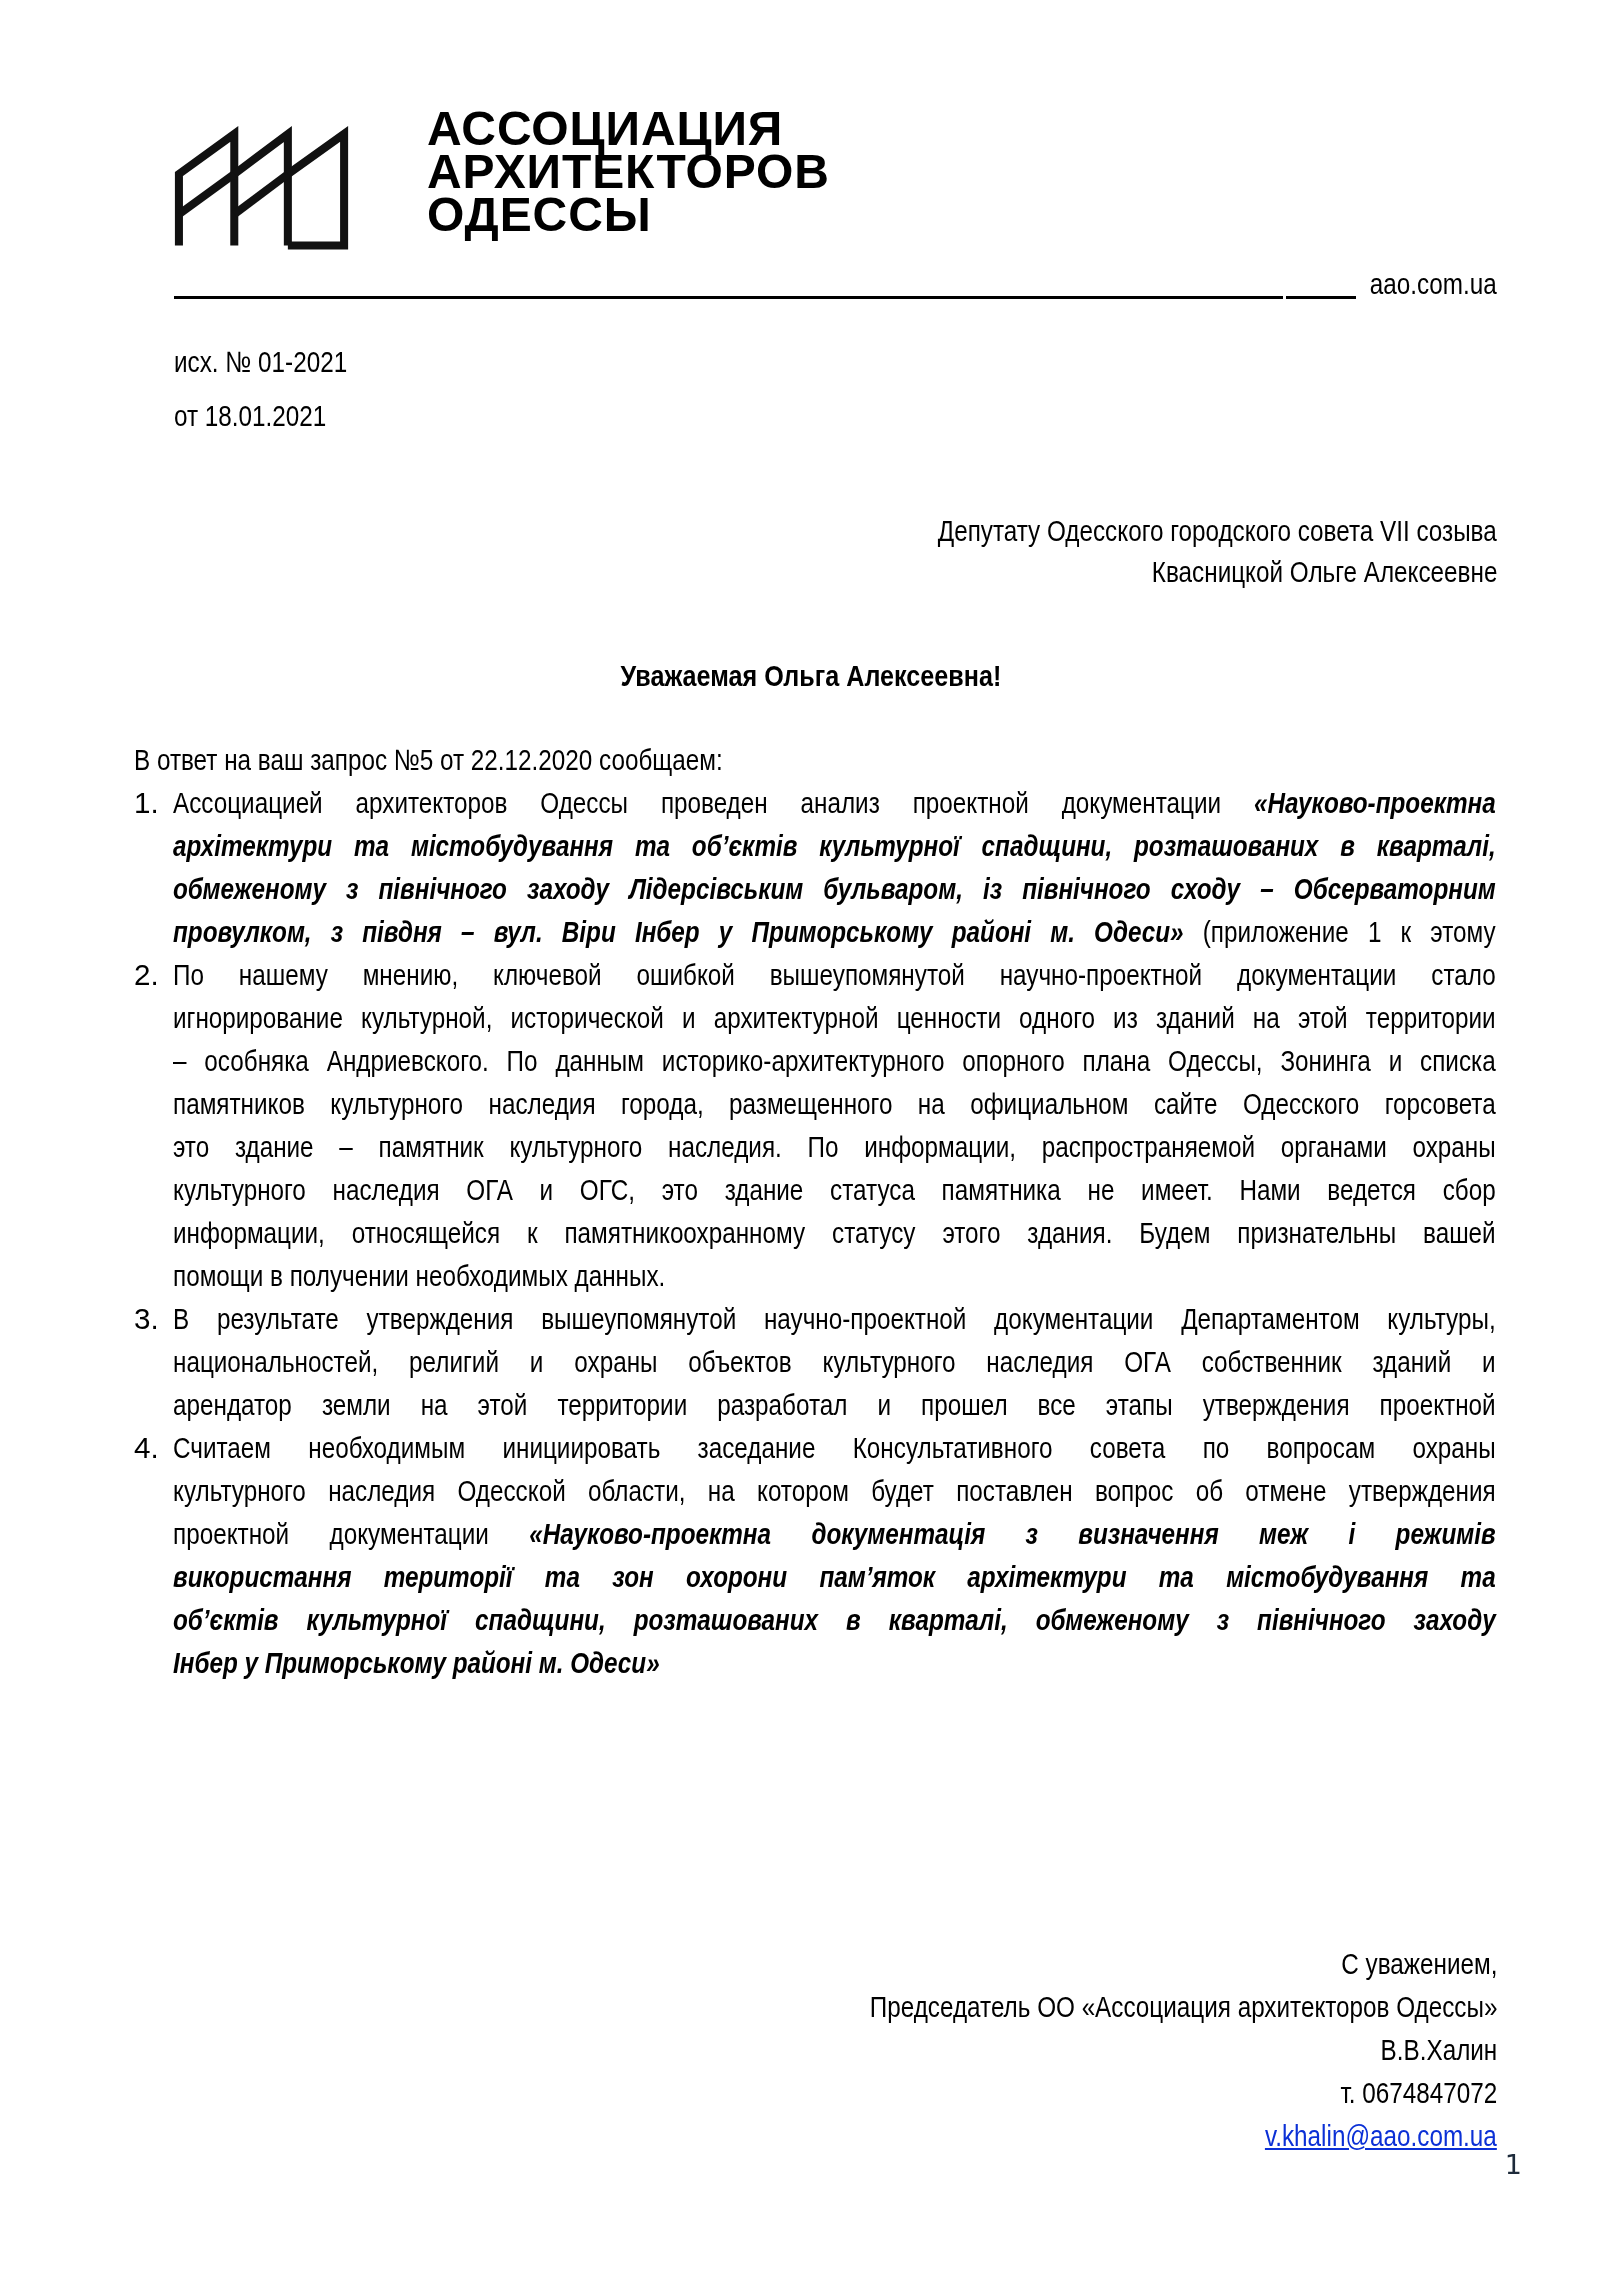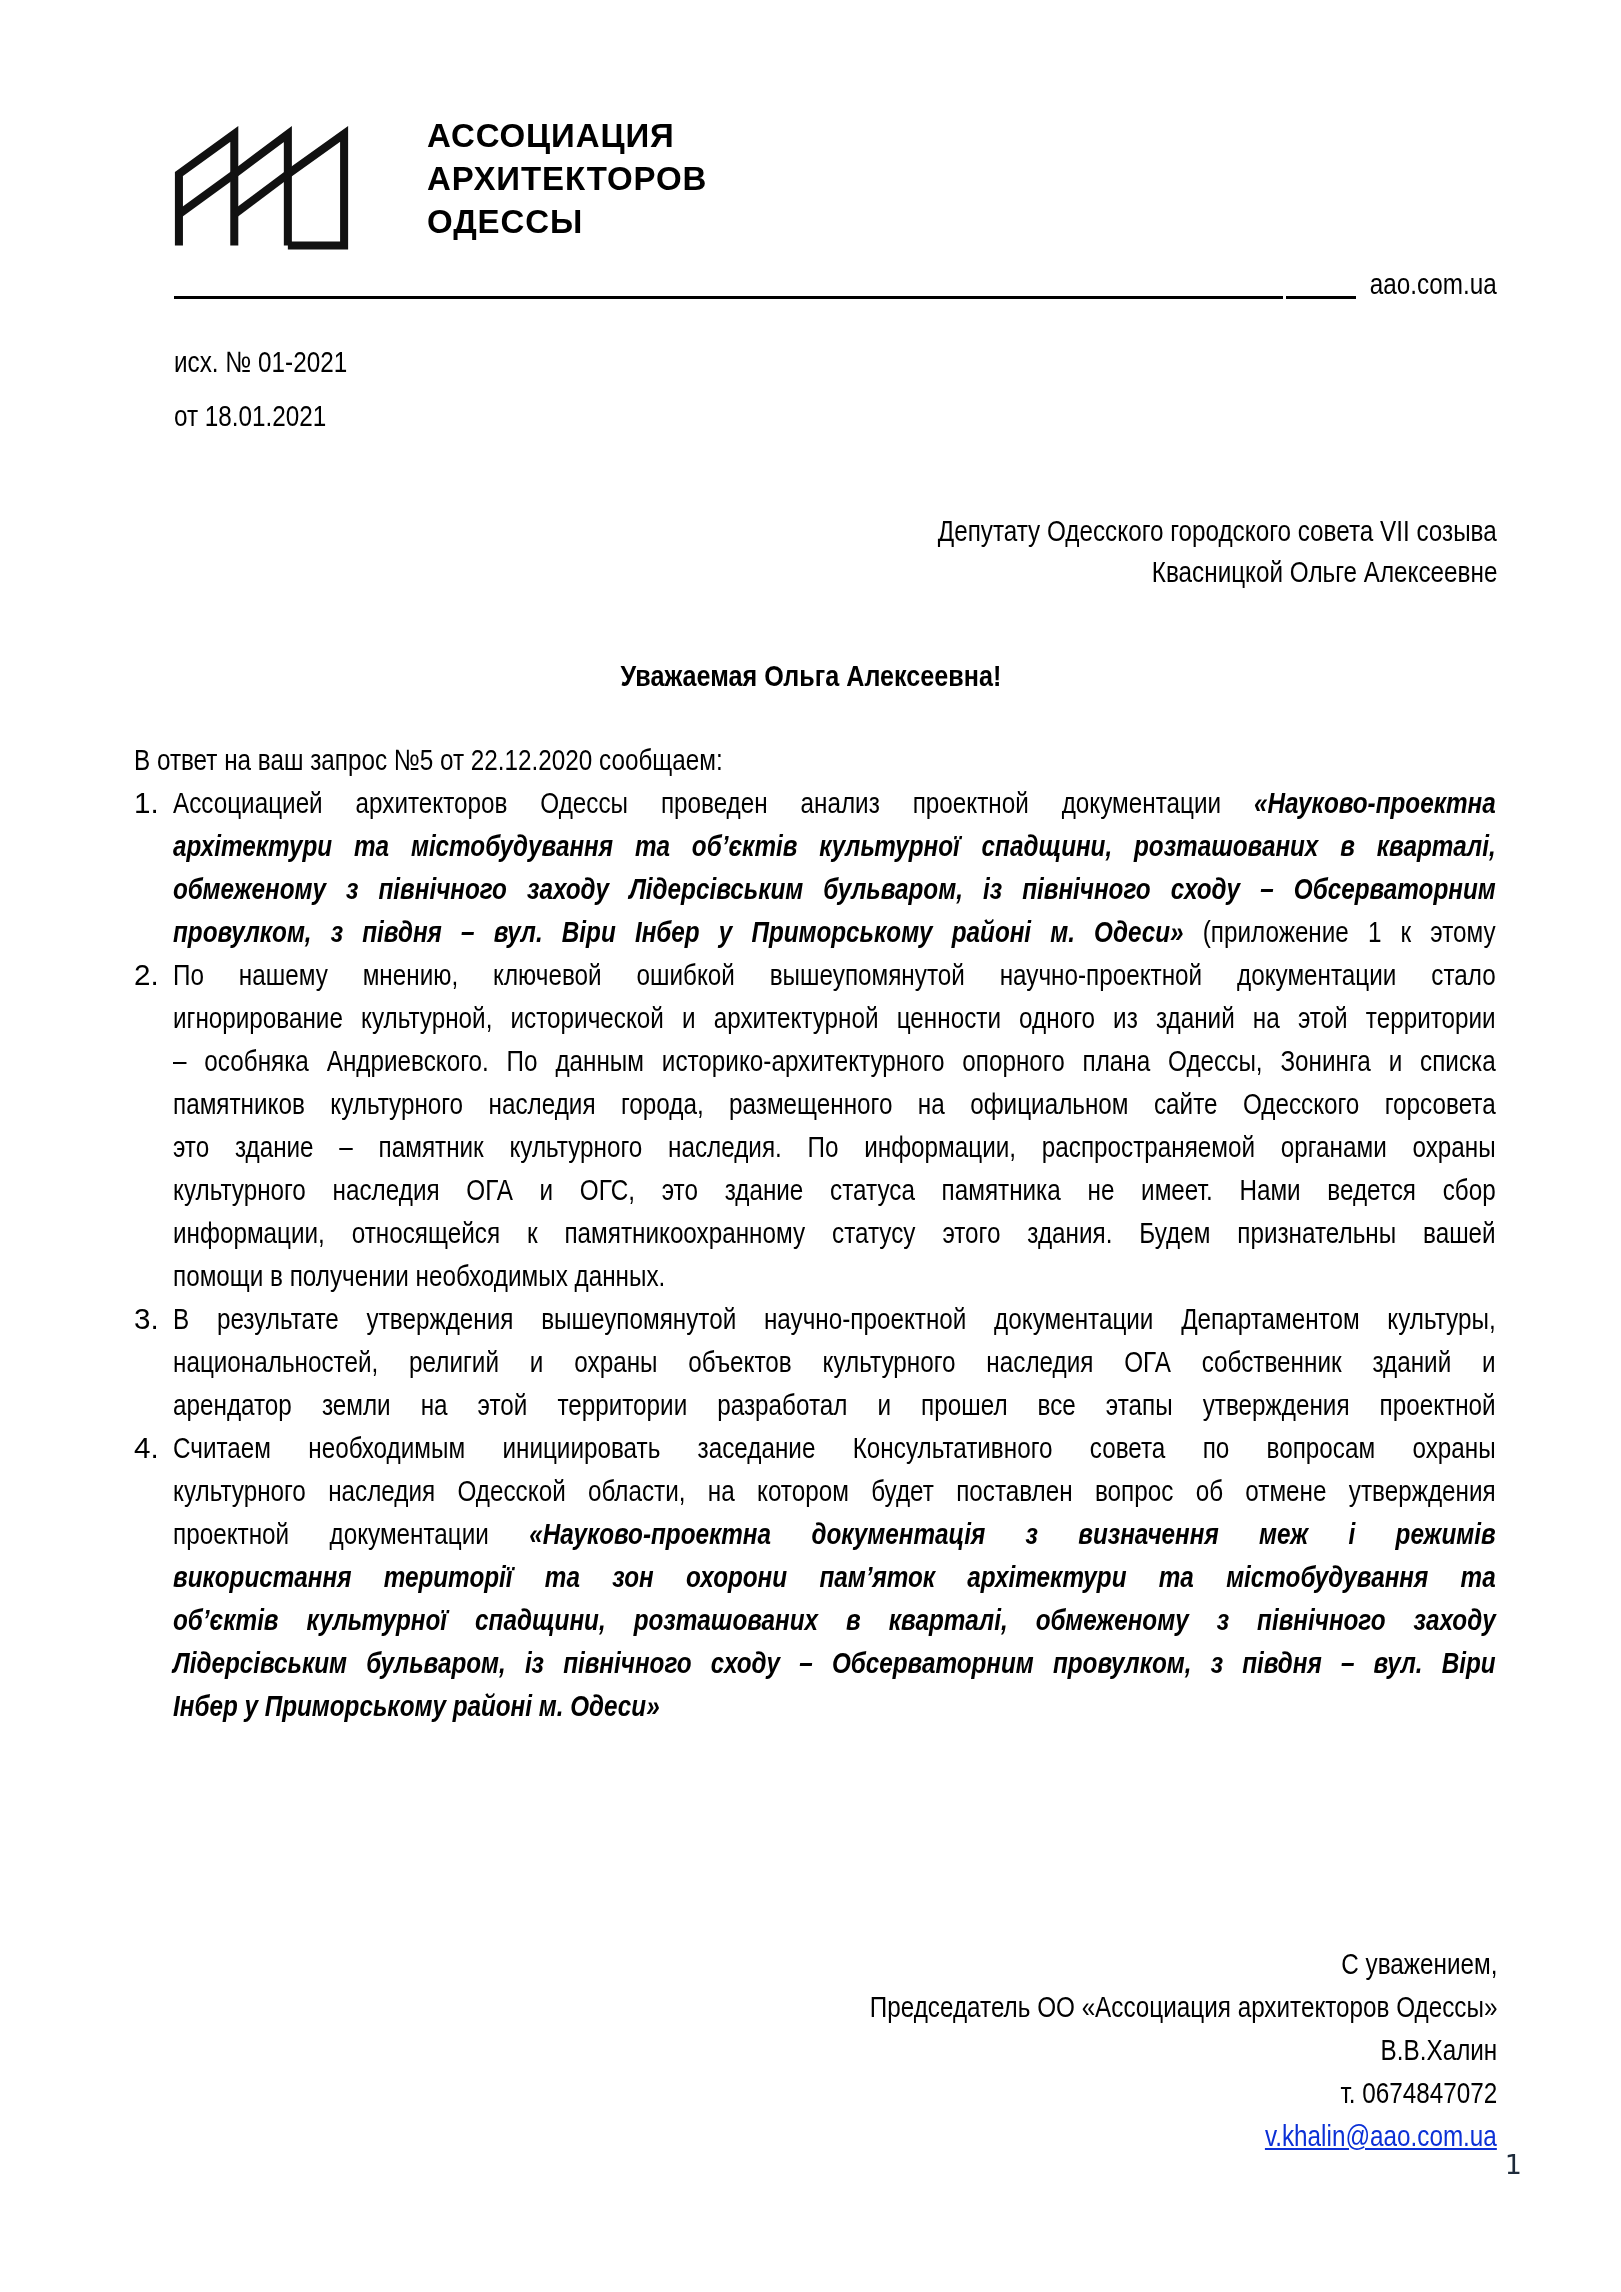--- a/index.html
+++ b/index.html
@@ -7,21 +7,21 @@
   .page { position: absolute; left: 0; top: 0; width: 1622px; height: 2293px; }
 
   
   .narrow { font-family: "Liberation Sans", sans-serif; font-size: 29.6px; line-height: 43px; }
   .cond { display: inline-block; transform: scaleX(0.82); transform-origin: left center; white-space: nowrap; }
   .cond-r { display: inline-block; transform: scaleX(0.82); transform-origin: right center; white-space: nowrap; }
 
   
   .logo { position: absolute; left: 174px; top: 107px; width: 573px; height: 143px; }
   .logo svg { position: absolute; left: 0; top: 18px; }
-  .logo-text { position: absolute; left: 253px; top: 7px; font-family: "Liberation Sans", sans-serif; font-weight: bold; font-size: 33px; line-height: 43px; letter-spacing: 0.9px; }
+  .logo-text { position: absolute; left: 253px; top: 0; font-family: "Liberation Sans", sans-serif; font-weight: bold; font-size: 48px; line-height: 43px; letter-spacing: 0.9px; }
 
   
   .rule { position: absolute; left: 174px; top: 296px; width: 1182px; height: 2.7px; background: #000; }
   .rule-gap { position: absolute; left: 1283px; top: 296px; width: 2.7px; height: 4.5px; background: #fff; }
   .site { position: absolute; right: 125px; top: 262px; }
 
   .ref { position: absolute; left: 174px; }
   .addressee { position: absolute; right: 125px; text-align: right; }
 
   .salutation { position: absolute; left: 0; width: 1622px; top: 659px; text-align: center; font-family: "Liberation Sans", sans-serif; font-weight: bold; font-size: 29.6px; }
@@ -156,23 +156,20 @@
           <div style="height: 43px; overflow: visible;">
             <div class="line" style="width: 1613px; transform: scaleX(0.82); transform-origin: left top; white-space: normal; text-align: justify;"><span>проектной документации </span><span class="bi">«Науково-проектна документація з визначення меж і режимів</span></div>
           </div>
           <div style="height: 43px; overflow: visible;">
             <div class="line" style="width: 1613px; transform: scaleX(0.82); transform-origin: left top; white-space: normal; text-align: justify;"><span class="bi">використання території та зон охорони пам’яток архітектури та містобудування та</span></div>
           </div>
           <div style="height: 43px; overflow: visible;">
             <div class="line" style="width: 1613px; transform: scaleX(0.82); transform-origin: left top; white-space: normal; text-align: justify;"><span class="bi">об’єктів культурної спадщини, розташованих в кварталі, обмеженому з північного заходу</span></div>
           </div>
           <div style="height: 43px; overflow: visible;">
-            <div class="line" style="width: 1613px; transform: scaleX(0.82); transform-origin: left top; white-space: normal; text-align: justify;"><span class="bi">Лідерсівським бульваром, із північного сходу – Обсерваторним провулком, з півдня – вул. Віри</span></div>
-          </div>
-          <div style="height: 43px; overflow: visible;">
             <div class="line last" style="width: 1613px; transform: scaleX(0.82); transform-origin: left top;"><span class="bi">Інбер у Приморському районі м. Одеси»</span></div>
           </div>
         </div>
       </div>
     </div>
 
   <div class="sig narrow">
     <div class="row"><span class="cond-r">С уважением,</span></div>
     <div class="row"><span class="cond-r">Председатель ОО «Ассоциация архитекторов Одессы»</span></div>
     <div class="row"><span class="cond-r">В.В.Халин</span></div>

